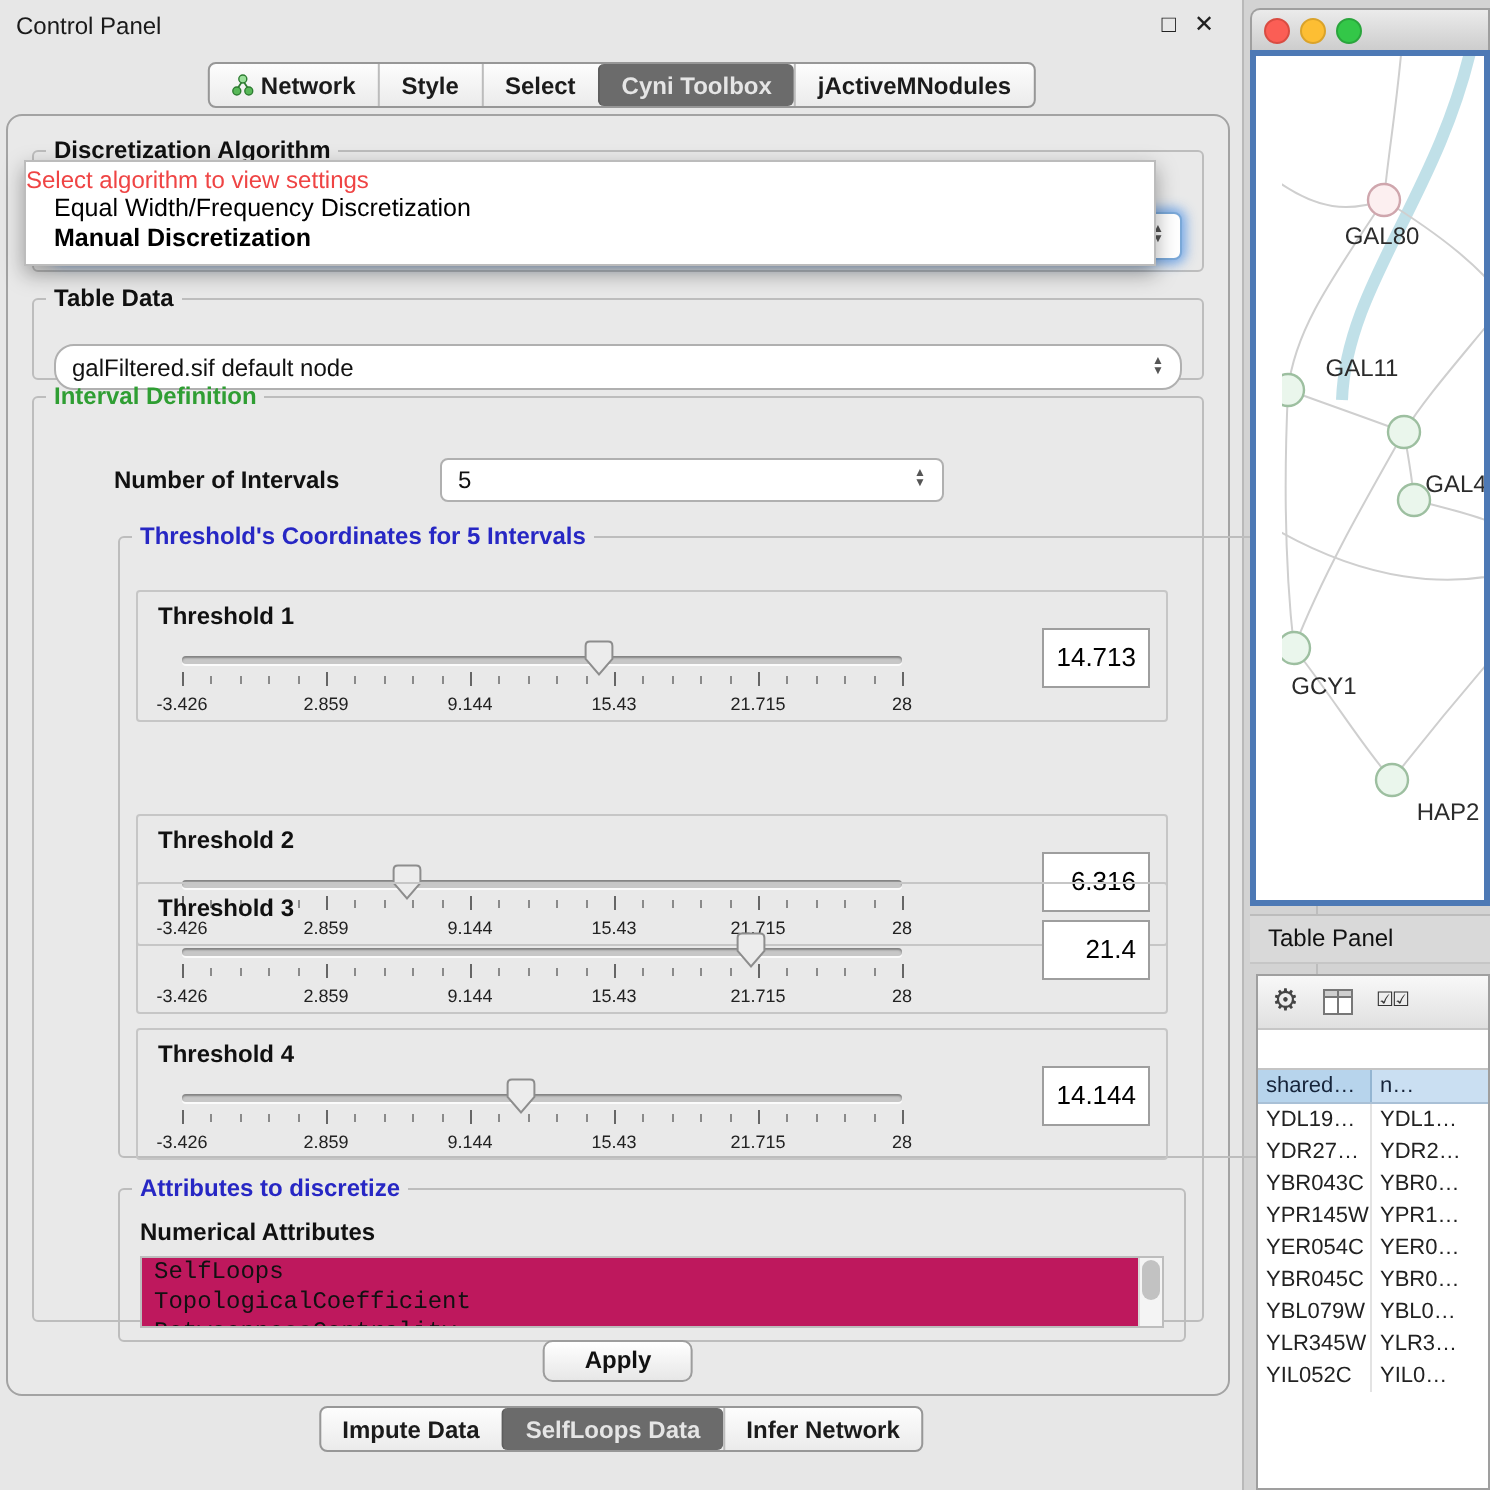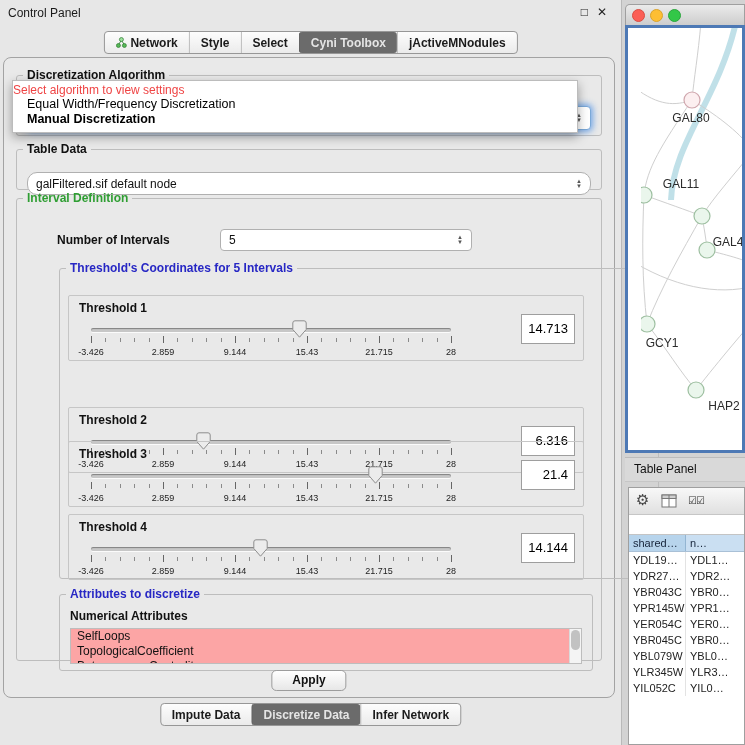--- a/index.html
+++ b/index.html
@@ -69,21 +69,21 @@
   .thumb { position:absolute; top:1px; width:15px; height:18px; margin-left:-7px; }
   .ticks { position:absolute; left:0; right:0; top:17px; height:9px; }
   .tick { position:absolute; top:2px; width:1px; height:4px; background:#8a8a8a; }
   .tick.major { top:0; height:7px; background:#666; }
   .tick-labels { position:absolute; left:0; right:0; top:28px; height:12px; }
   .tick-label { position:absolute; transform:translateX(-50%); font-size:9px; color:#222; white-space:nowrap; }
   .value-box { position:absolute; right:8px; top:18px; width:54px; height:30px; background:#fff; border:1px solid #9e9e9e; font-size:13px; color:#000; text-align:right; line-height:28px; padding-right:6px; }
 
   #attrs-group { left:42px; top:382px; width:534px; height:84px; }
   #attr-subtitle { position:absolute; left:10px; top:8px; font-size:12px; font-weight:bold; color:#111; }
-  .attr-listwrap { position:absolute; left:10px; top:27px; right:10px; bottom:6px; background:#fca5a5; border:1px solid #bdbdbd; overflow:hidden; }
+  .attr-listwrap { position:absolute; left:10px; top:27px; right:10px; bottom:6px; background:#be185d; border:1px solid #bdbdbd; overflow:hidden;font-family:Liberation Mono, monospace; }
   .attr-item { height:15px; line-height:15px; padding:0 6px; font-size:12px; color:#111; }
   .attr-scrollbar { position:absolute; right:0; top:0; bottom:0; width:12px; background:#f4f4f4; border-left:1px solid #dadada; }
   .attr-scrollthumb { position:absolute; left:1px; top:1px; width:9px; height:20px; background:#c2c2c2; border-radius:5px; }
 
   .apply-btn { position:absolute; left:50%; transform:translateX(-50%); top:612px; height:21px; padding:0 20px; background:linear-gradient(#ffffff,#e7e7e7); border:1px solid #9d9d9d; border-radius:5px; font-size:12px; font-weight:bold; line-height:19px; color:#111; }
 
   
   .network-window { position:absolute; left:625px; top:4px; width:120px; height:449px; }
   .nw-titlebar { position:absolute; left:0; top:0; right:0; height:21px; background:linear-gradient(#ebebeb,#cdcdcd); border:1px solid #9f9f9f; border-bottom:none; border-radius:5px 0 0 0; }
   .light { position:absolute; top:4px; width:13px; height:13px; border-radius:50%; }
@@ -405,21 +405,21 @@
         <div class="popup-item">Equal Width/Frequency Discretization</div>
         <div class="popup-item selected">Manual Discretization</div>
       </div>
   </div>
 
   <nav class="bottom-tabs" id="bottom-tabs">
       <div class="seg">
         <span class="seglabel">Impute Data</span>
       </div>
       <div class="seg active">
-        <span class="seglabel">Discretize Data</span>
+        <span class="seglabel">SelfLoops Data</span>
       </div>
       <div class="seg">
         <span class="seglabel">Infer Network</span>
       </div>
     </nav>
 </div>
 
 <div class="network-window">
   <div class="nw-titlebar">
     <span class="light red"></span>

